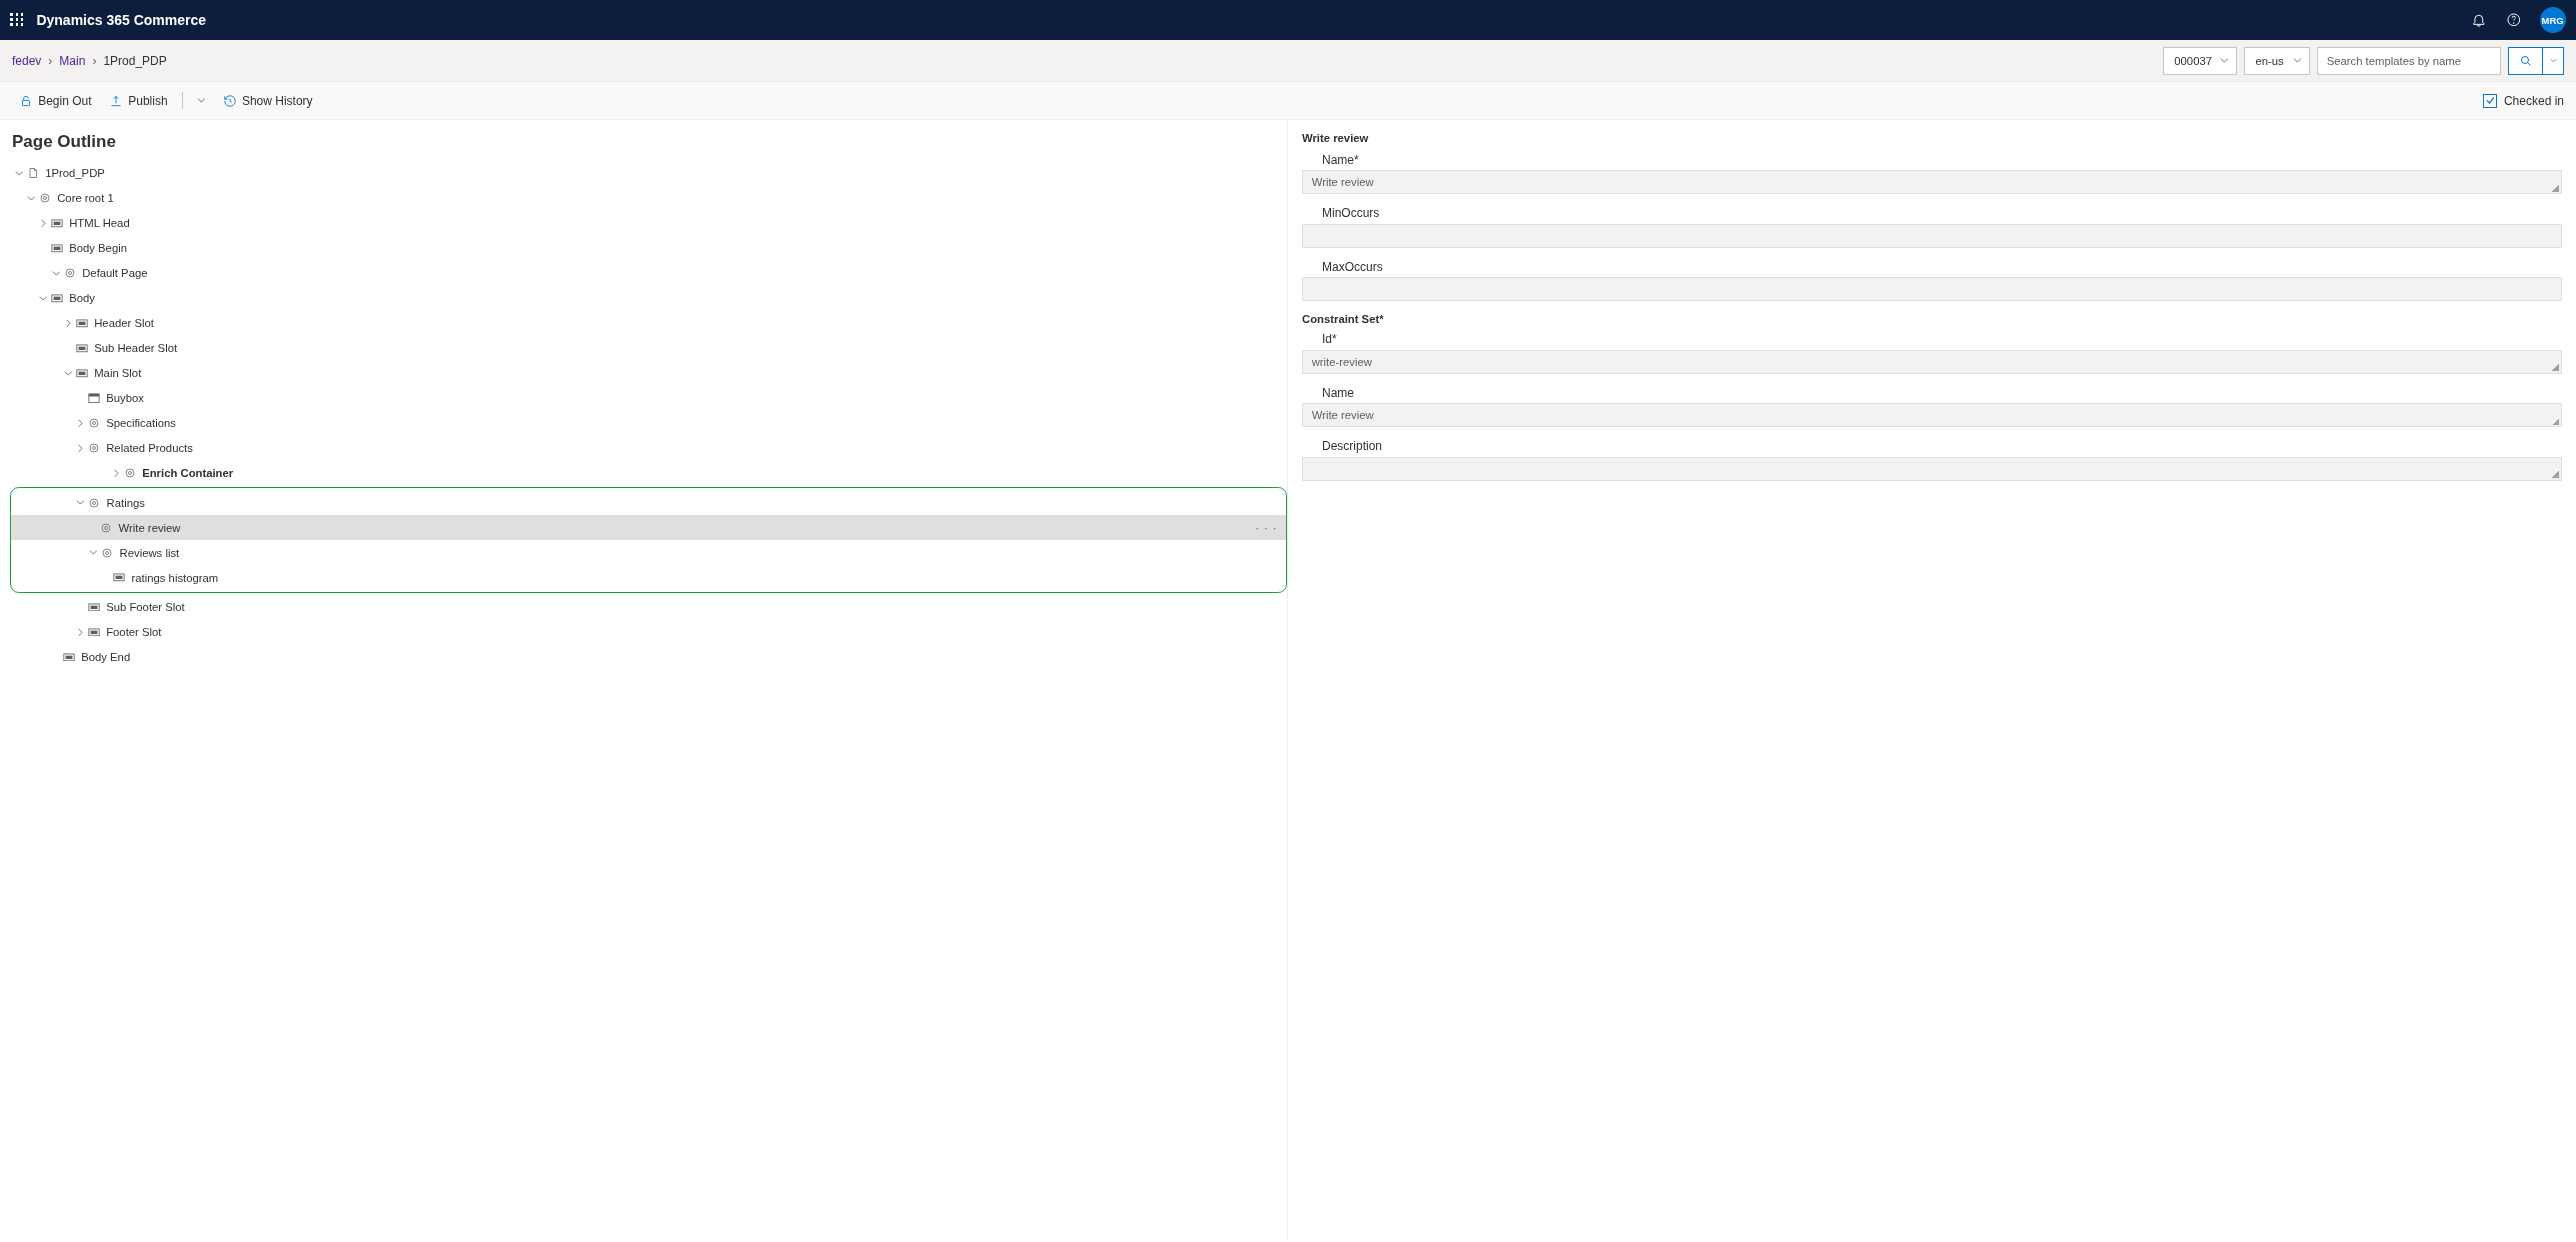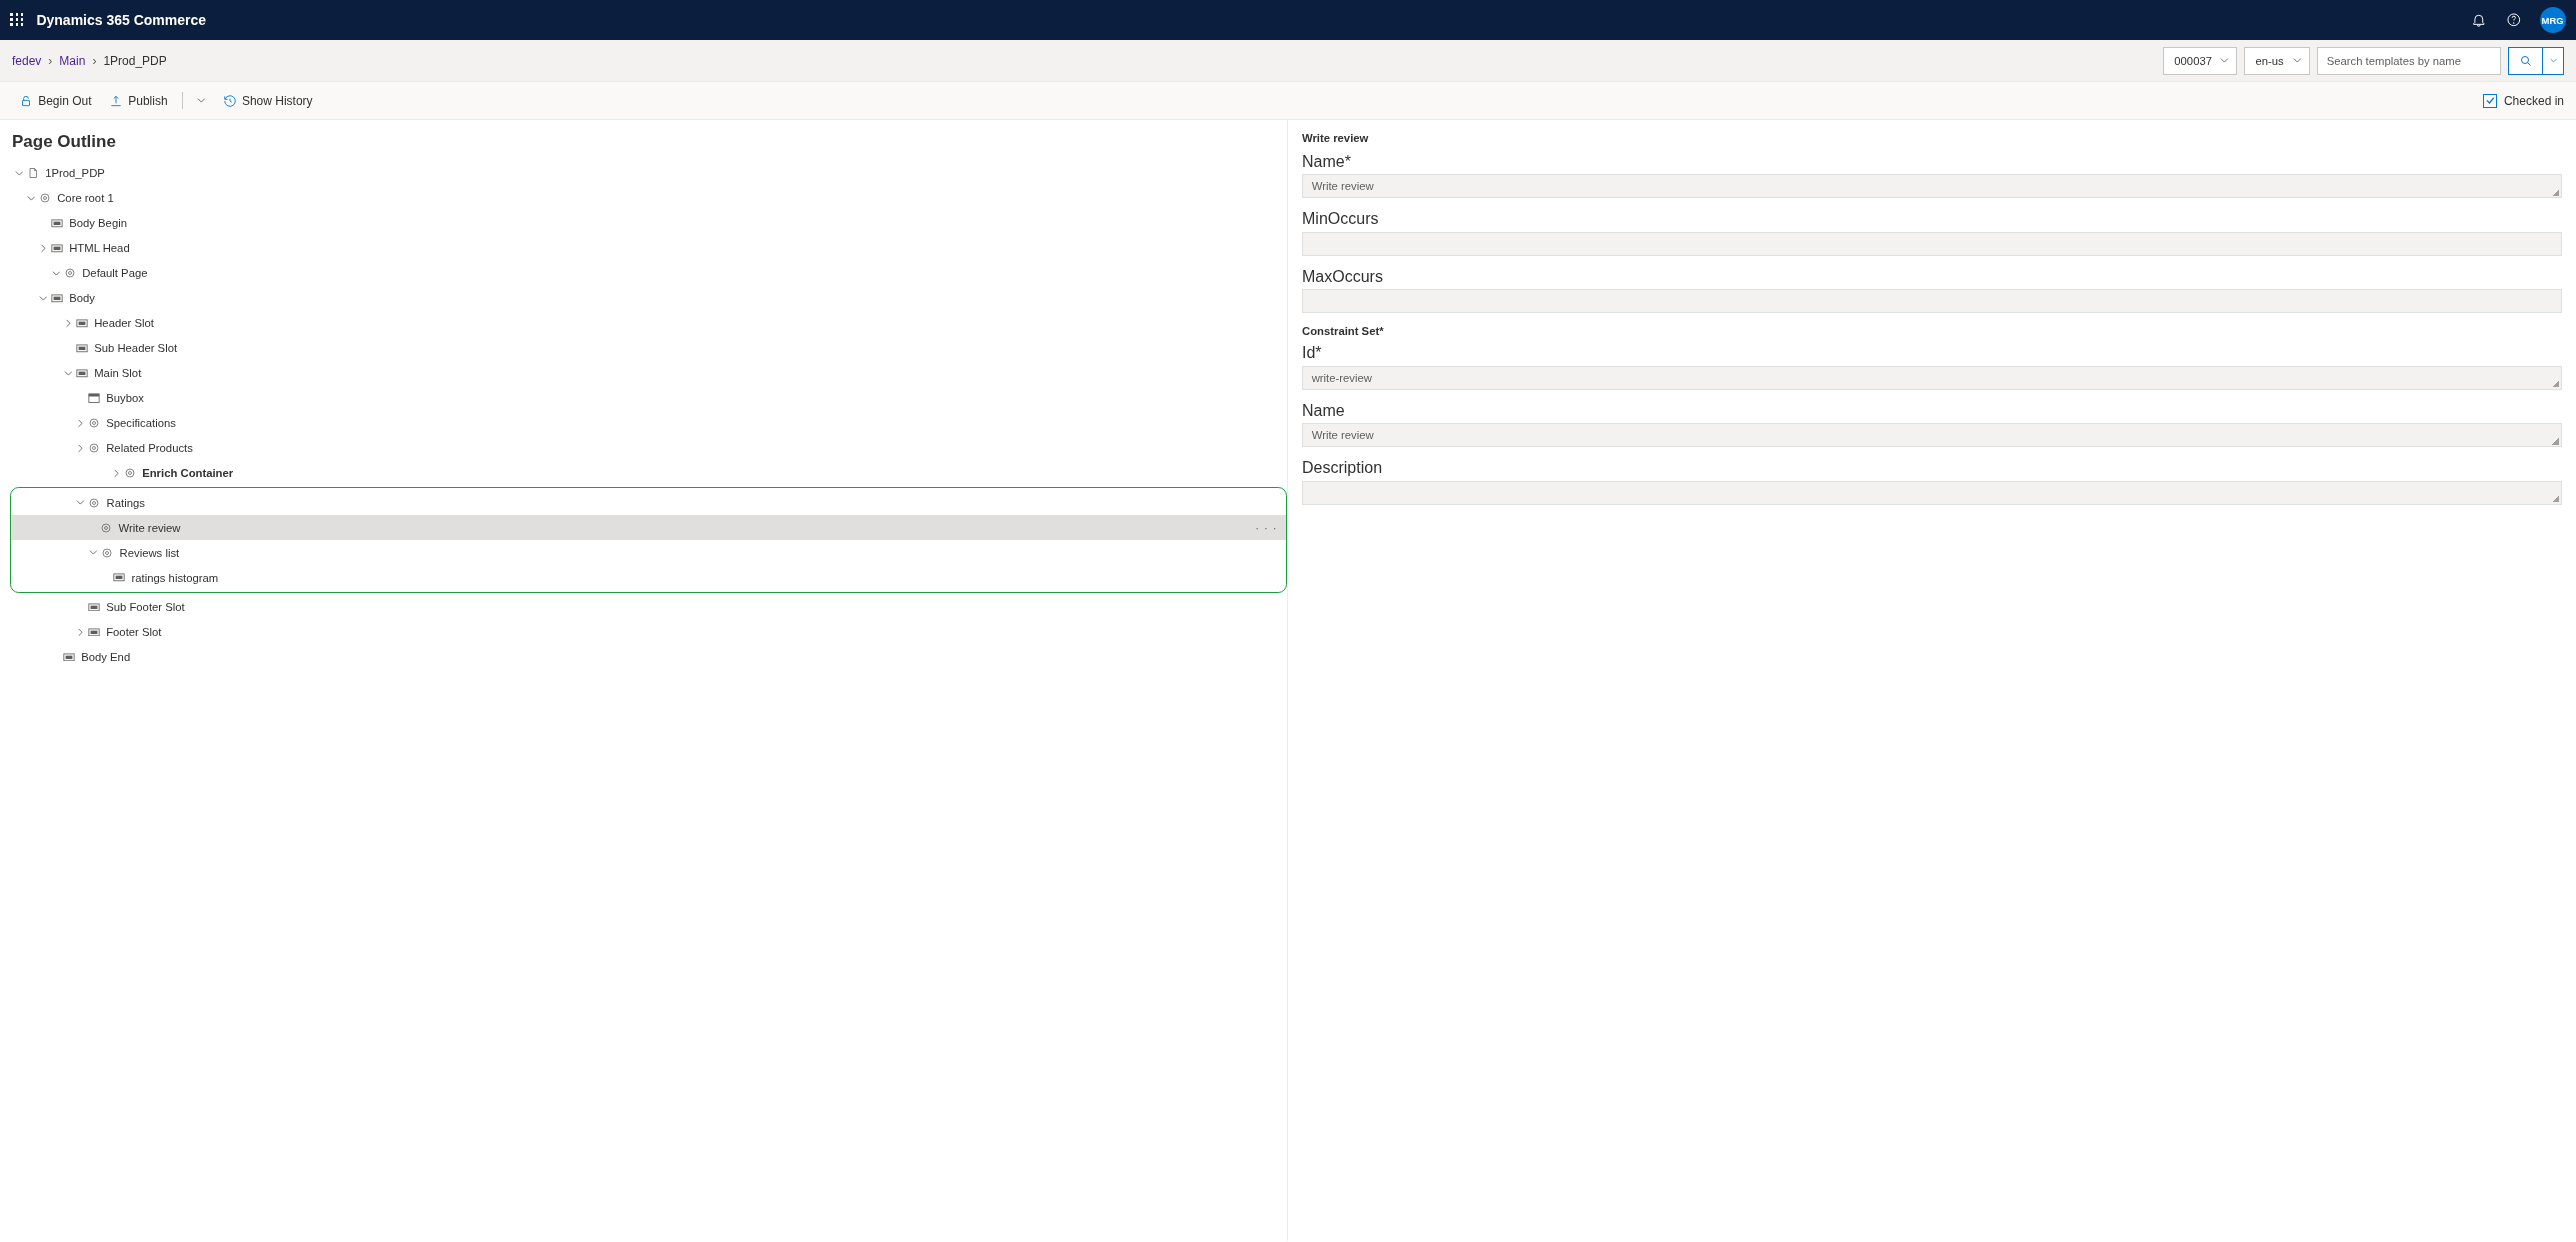--- a/index.html
+++ b/index.html
@@ -51,21 +51,21 @@
   .node.selected .more { visibility:visible; }
   .more { margin-left:auto; visibility:hidden; color:#605e5c; letter-spacing:0.9px; }
   .tgl { width:14px; display:flex; align-items:center; justify-content:center; color:#605e5c; font-size:8.7px; flex-shrink:0; }
   .ic-slot { width:14px; height:14px; display:flex; align-items:center; justify-content:center; margin-right:5.2px; flex-shrink:0; }
   .ic-file { width:14px; height:14px; display:flex; align-items:center; justify-content:center; margin-right:5.2px; color:#605e5c; flex-shrink:0; }
   .highlight-box { border:1.7px solid #1a9e3e; border-radius:8.7px; margin:1.7px 0 1.7px 10.4px; padding:1.7px 0; }
   
   
   .panel-title { font-weight:600; font-size:11.3px; margin-bottom:8.7px; }
   .field { margin-bottom:12px; }
-  .field label { display:block; font-size:16px; margin-bottom:3.5px; }
+  .field label { display:block; font-size:12px; margin-bottom:3.5px;margin-left:20px; }
   .field .input { width:100%; background:#f3f2f1; border:0.9px solid #e1dfdd; height:24px; padding:0 8.7px; font-size:11.3px; color:#605e5c; display:flex; align-items:center; position:relative; }
   .field .input.resizable::after { content:""; position:absolute; right:1.7px; bottom:1.7px; width:7px; height:7px; background:linear-gradient(135deg, transparent 50%, #a19f9d 50%); }
   .section-hdr { font-size:11.3px; font-weight:600; margin-top:5.2px; margin-bottom:7px; }
   
   svg { display:block; }
 </style>
 </head>
 <body>
 
 <div class="header-bar">
@@ -219,43 +219,43 @@
           </span>
         <span class="ic-slot">
             <svg width="12" height="12" viewBox="0 0 24 24" fill="none" stroke="#605e5c" stroke-width="1.5">
               <circle cx="12" cy="12" r="8"></circle>
               <circle cx="12" cy="12" r="3"></circle>
             </svg>
           </span>
         <span>Core root 1</span>
       </div>
 
+      <div class="node" style="padding-left:36px;">
+        <span class="tgl">
+            <svg width="8.7" height="8.7" viewBox="0 0 10 10">
+              <path d="M3 1l4 4-4 4" fill="none" stroke="#605e5c"></path>
+            </svg>
+          </span>
+        <span class="ic-slot">
+            <svg width="12" height="8.7" viewBox="0 0 14 10">
+              <rect x="1" y="1" width="12" height="8" fill="none" stroke="#605e5c"></rect>
+              <rect x="3" y="3" width="8" height="4" fill="#605e5c"></rect>
+            </svg>
+          </span>
+        <span>HTML Head</span>
+      </div>
+
       <div class="node" style="padding-left:50px;">
         <span class="ic-slot">
             <svg width="12" height="8.7" viewBox="0 0 14 10">
               <rect x="1" y="1" width="12" height="8" fill="none" stroke="#605e5c"></rect>
               <rect x="3" y="3" width="8" height="4" fill="#605e5c"></rect>
             </svg>
           </span>
         <span>Body Begin</span>
-      </div>
-
-      <div class="node" style="padding-left:36px;">
-        <span class="tgl">
-            <svg width="8.7" height="8.7" viewBox="0 0 10 10">
-              <path d="M3 1l4 4-4 4" fill="none" stroke="#605e5c"></path>
-            </svg>
-          </span>
-        <span class="ic-slot">
-            <svg width="12" height="8.7" viewBox="0 0 14 10">
-              <rect x="1" y="1" width="12" height="8" fill="none" stroke="#605e5c"></rect>
-              <rect x="3" y="3" width="8" height="4" fill="#605e5c"></rect>
-            </svg>
-          </span>
-        <span>HTML Head</span>
       </div>
 
       <div class="node" style="padding-left:49px;">
         <span class="tgl">
             <svg width="8.7" height="8.7" viewBox="0 0 10 10">
               <path d="M1 3l4 4 4-4" fill="none" stroke="#605e5c"></path>
             </svg>
           </span>
         <span class="ic-slot">
             <svg width="12" height="12" viewBox="0 0 24 24" fill="none" stroke="#605e5c" stroke-width="1.5">

